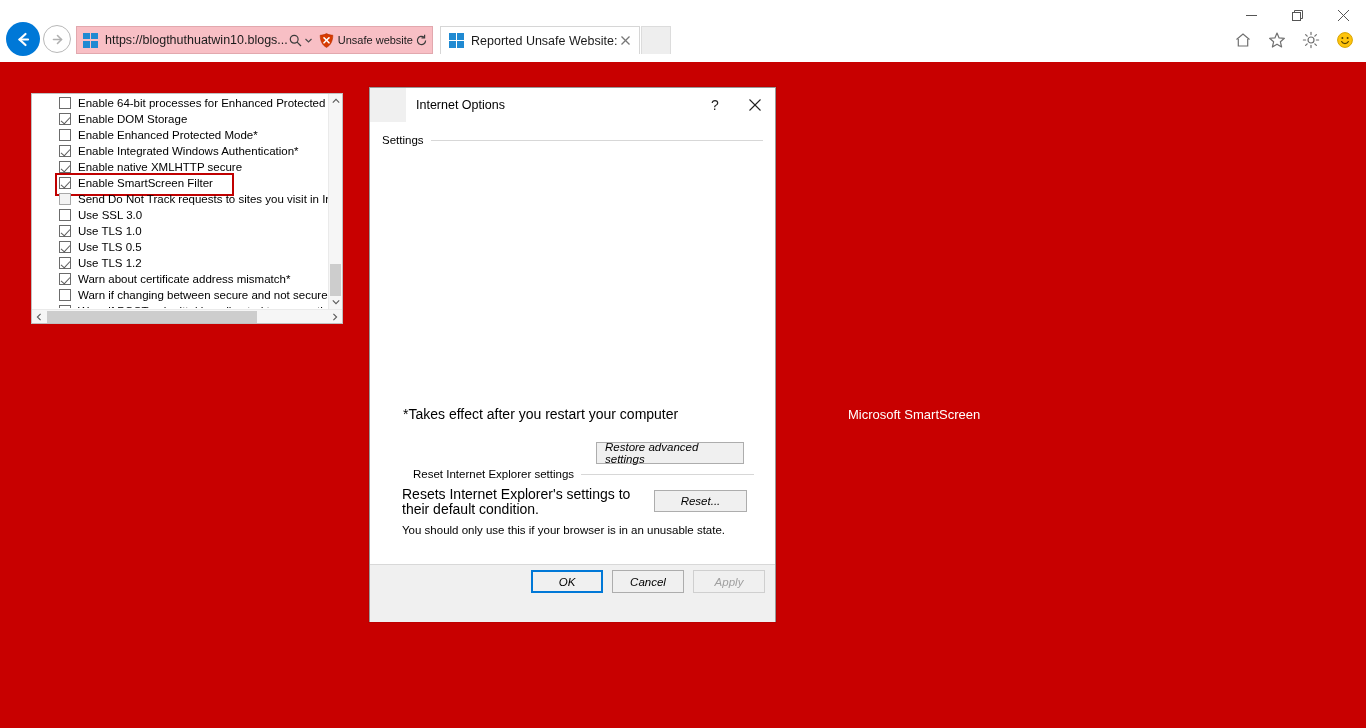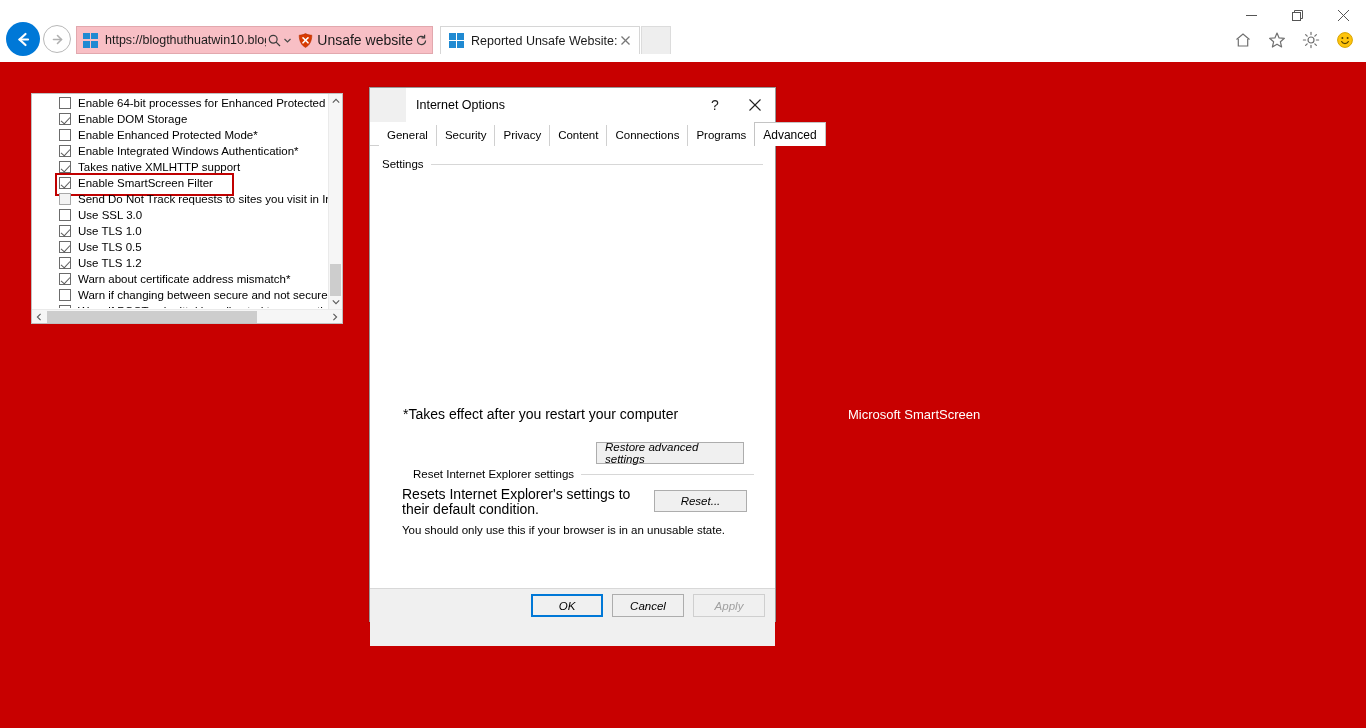--- a/index.html
+++ b/index.html
@@ -90,21 +90,21 @@
     display: flex; align-items: center; justify-content: center;
     color: #444;
     margin-left: 2px;
   }
   .unsafe-shield {
     width: 15px; height: 15px;
     flex: 0 0 auto;
     margin: 0 4px 0 6px;
   }
   .unsafe-text {
-    font-size: 14px;
+    font-size: 11px;
     color: #1a1a1a;
     white-space: nowrap;
     flex: 0 0 auto;
   }
 
   
   .tab {
     position: absolute;
     left: 440px; top: 26px;
     width: 200px; height: 28px;
@@ -620,29 +620,20 @@
         <div class="dlg-tb-btn">?</div>
         <div class="dlg-tb-btn">
           <svg width="12" height="12" viewBox="0 0 12 12">
               <line x1="0.5" y1="0.5" x2="11.5" y2="11.5" stroke="#222" stroke-width="1.1"></line>
               <line x1="11.5" y1="0.5" x2="0.5" y2="11.5" stroke="#222" stroke-width="1.1"></line>
             </svg>
         </div>
       </div>
     </div>
 
-    <div class="dlg-tabs">
-      <div class="dtab">General</div>
-      <div class="dtab">Security</div>
-      <div class="dtab">Privacy</div>
-      <div class="dtab">Content</div>
-      <div class="dtab">Connections</div>
-      <div class="dtab">Programs</div>
-      <div class="dtab active">Advanced</div>
-    </div>
 
     <div class="dlg-body">
       <div class="groupbox">
         <div class="gb-legend">
           <span>Settings</span>
           <span class="line"></span>
         </div>
       </div>
     </div>
 
@@ -668,21 +659,21 @@
         <div class="lrow">
           <span class="cb"></span>
           <span class="lrow-label">Enable Enhanced Protected Mode*</span>
         </div>
         <div class="lrow">
           <span class="cb checked"></span>
           <span class="lrow-label">Enable Integrated Windows Authentication*</span>
         </div>
         <div class="lrow">
           <span class="cb checked"></span>
-          <span class="lrow-label">Takes native XMLHTTP support</span>
+          <span class="lrow-label">Enable native XMLHTTP secure</span>
         </div>
         <div class="lrow highlight">
           <span class="cb checked"></span>
           <span class="lrow-label">Enable SmartScreen Filter</span>
         </div>
         <div class="lrow">
           <span class="cb dim"></span>
           <span class="lrow-label">Send Do Not Track requests to sites you visit in Internet E</span>
         </div>
         <div class="lrow">

